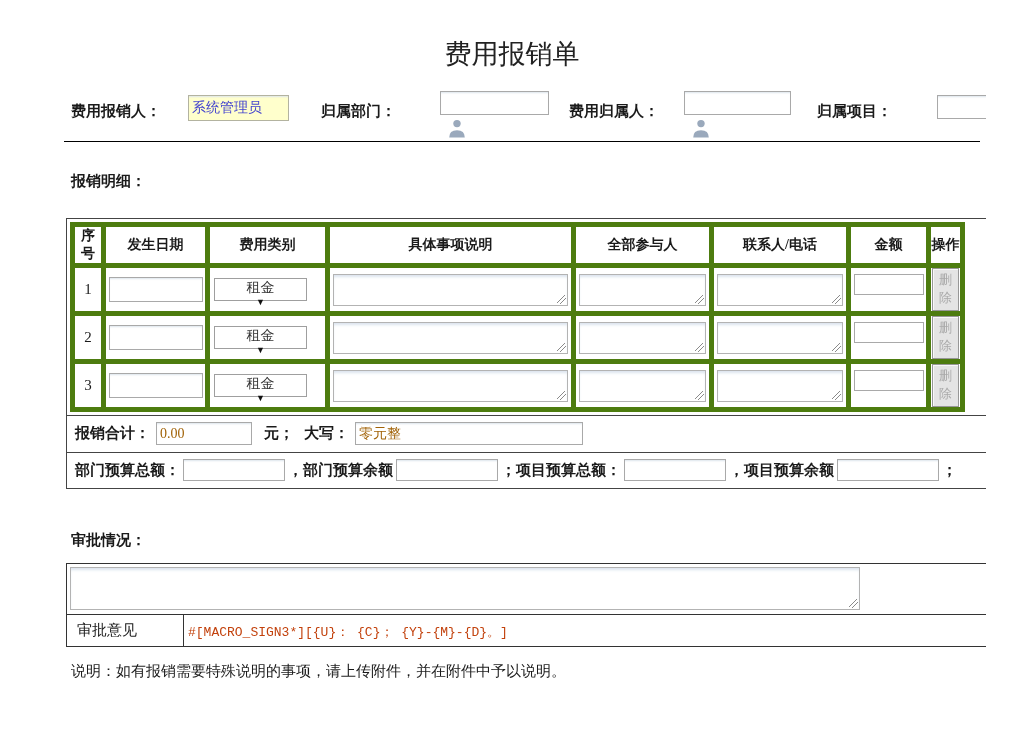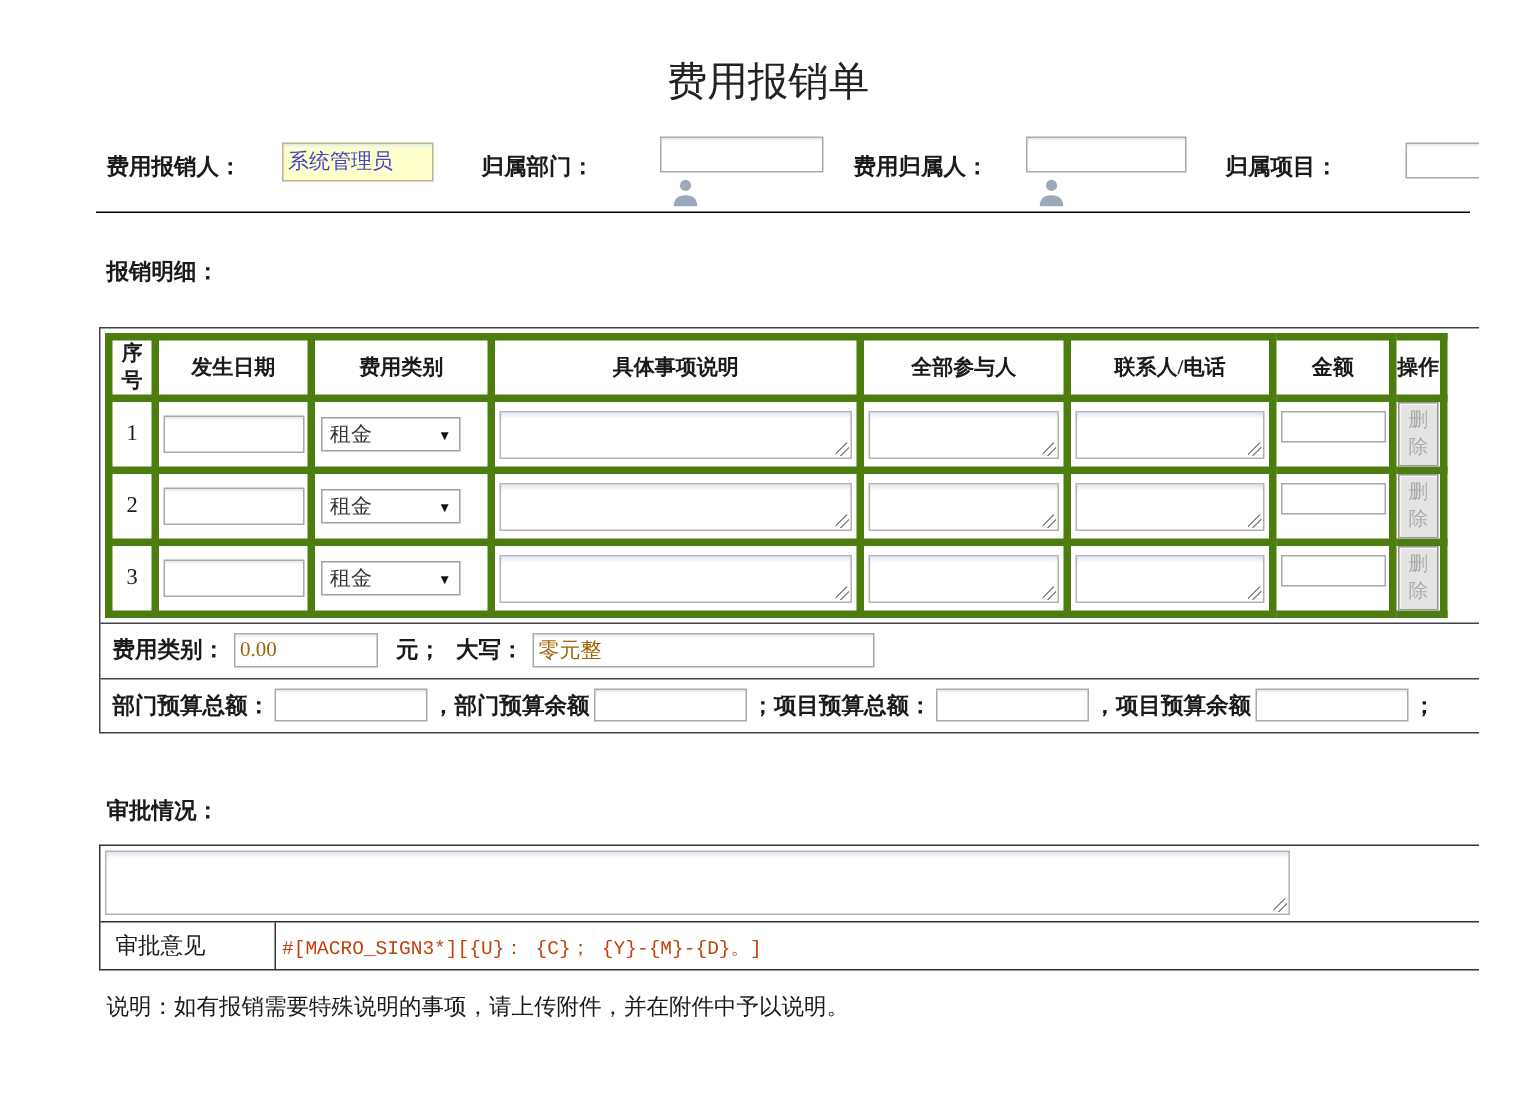--- a/index.html
+++ b/index.html
@@ -32,21 +32,21 @@
   .detail-box { margin:27px 0 0 28px; width:974px; border:1px solid #444; }
   table.detail { border-collapse:collapse; margin:3px; table-layout:fixed; }
   table.detail th, table.detail td { border:5px solid #4d7c0f; padding:0; background:#fff; }
   table.detail th { height:21px; font-size:14px; font-weight:bold; text-align:center; }
   table.detail td { height:38px; vertical-align:middle; text-align:center; }
   .seq { font-size:15px; }
   .date-input { width:94px; height:25px; border:1px solid #a9a9a9; box-shadow:inset 0 2px 2px -1px #dde5ed; }
   .fake-select {
     width:93px; height:23px; margin-left:4px; border:1px solid #9f9f9f; background:#fff;
     display:flex; align-items:center; justify-content:space-between; padding:0 5px;
-    font-size:14px; color:#333; text-align:left;
+    font-size:14px; color:#333; text-align:left;flex-direction:column;
   }
   .fake-select .arrow { font-size:9px; color:#111; }
   .fake-textarea {
     position:relative; margin:2px 3px; height:32px; background:#fff;
     border:1px solid #b3b3b3; box-shadow:inset 0 3px 3px -1px #dbe4ee;
   }
   .fake-textarea::after {
     content:""; position:absolute; right:1px; bottom:1px; width:9px; height:9px;
     background:linear-gradient(135deg, transparent 40%, #8a8a8a 40%, #8a8a8a 48%, transparent 48%, transparent 64%, #8a8a8a 64%, #8a8a8a 72%, transparent 72%);
   }
@@ -218,21 +218,21 @@
         <td>
               <input class="amount-input" style="">
             </td>
         <td><span class="gbtn del">删除</span></td>
       </tr>
     </tbody>
       </table>
 
 
     <div class="total-row">
-      <span>费用类别：</span>
+      <span>报销合计：</span>
       <input class="txt-input gray-val total-input" value="0.00" style="">
       <span>元；</span>
       <span style="margin-left:10px;">大写：</span>
       <input class="txt-input gray-val caps-input" value="零元整" style="">
     </div>
 
     <div class="budget-row">
       <span>部门预算总额：</span>
       <input class="txt-input budget-input" style="">
       <span>，部门预算余额</span>

